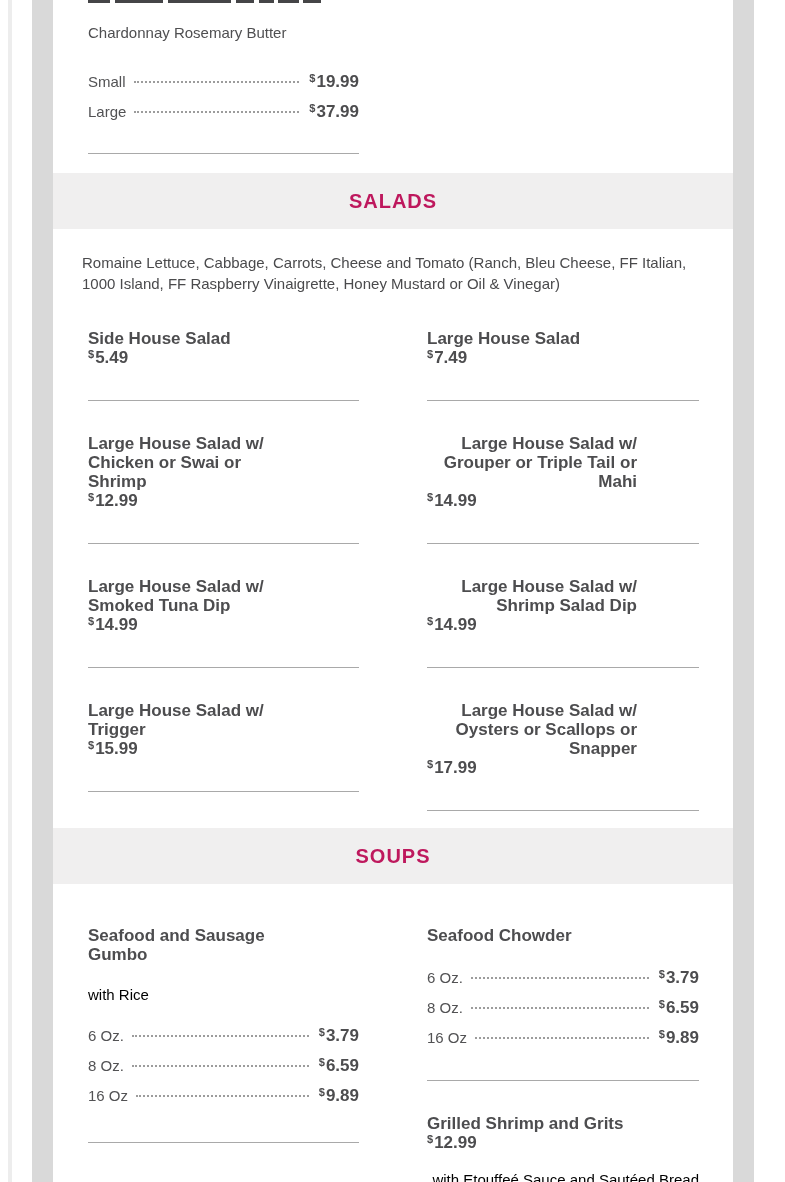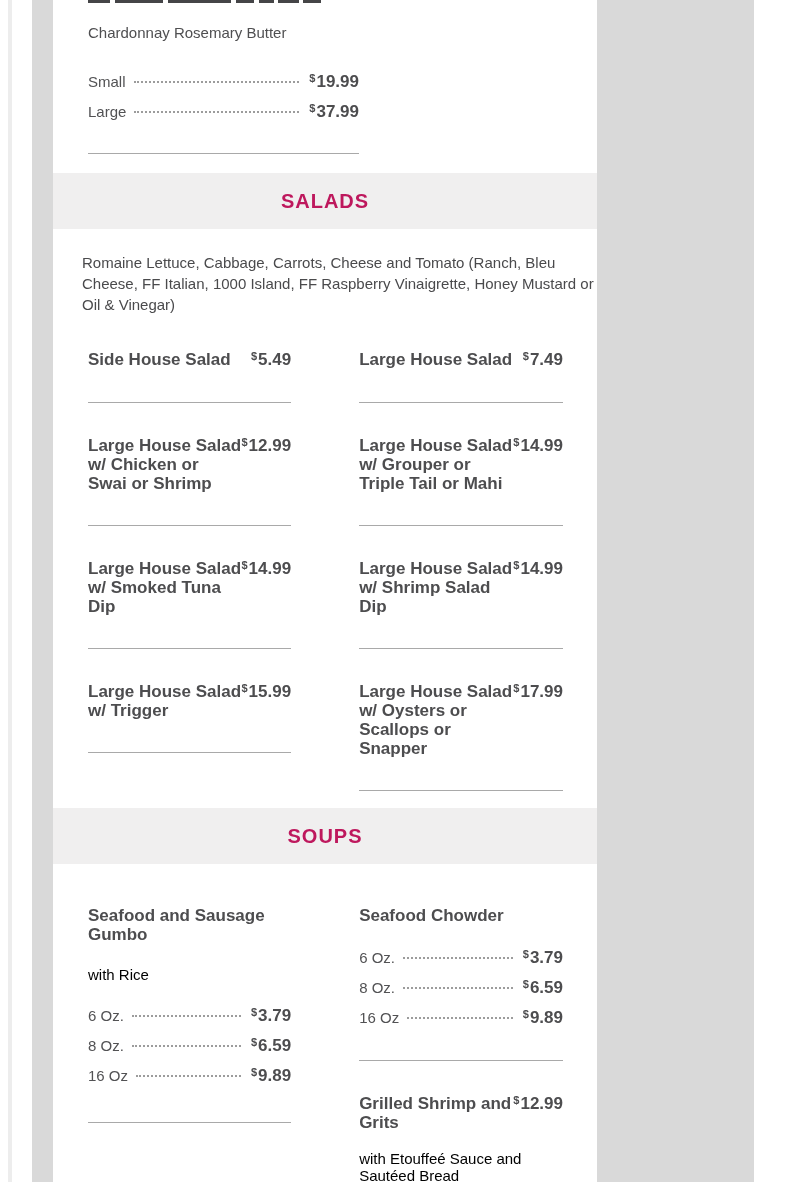--- a/index.html
+++ b/index.html
@@ -13,21 +13,21 @@
   }
   .scroll-hint {
     position: absolute; left: 8px; top: 0; width: 4px; height: 100%;
     background: #ededed;
   }
   .page-band {
     position: absolute; left: 32px; top: 0; width: 722px; height: 100%;
     background: #d9d9d9;
   }
   .content {
-    position: absolute; left: 53px; top: 0; width: 544px; height: 100%;
+    position: absolute; left: 53px; top: 0; width: 680px; height: 100%;
     background: #ffffff;
   }
   
   .cut-title {
     margin-left: 35px;
     height: 3px; width: 233px;
     background: linear-gradient(90deg,
       #454547 0 22px,  transparent 22px 27px,
       #454547 27px 75px, transparent 75px 80px,
       #454547 80px 143px, transparent 143px 148px,
@@ -58,22 +58,22 @@
   }
   .band-salads { margin-top: 19px; }
   .desc {
     margin: 23px 0 0 29px; max-width: 612px;
     font-size: 15px; line-height: 21px; color: #4a4a4c;
   }
   .grid { display: flex; align-items: flex-start; }
   .grid-salads { margin-top: 35px; }
   .col { width: 340px; }
   .col-l { padding: 0 34px 0 35px; }
-  .col-r { padding: 0 34px 0 34px; }
-  .item .head { display: flex; justify-content: space-between; align-items: flex-start; }
+  .col-r { padding: 0 34px 0 34px; text-align: right; }
+  .item .head { display: flex; justify-content: space-between; align-items: flex-start; flex-direction: column; }
   .iname {
     font-weight: bold; font-size: 17px; line-height: 19px;
     color: #4d4d4f; max-width: 210px;
   }
   .item .rule { margin-top: 32px; }
   .col > .item + .item { margin-top: 33px; }
   .band-soups { margin-top: 17px; }
   .grid-soups { margin-top: 42px; }
   .item-desc { margin-top: 22px; font-size: 15px; color: #000000; }
   .soup .sizes { margin-top: 23px; }

